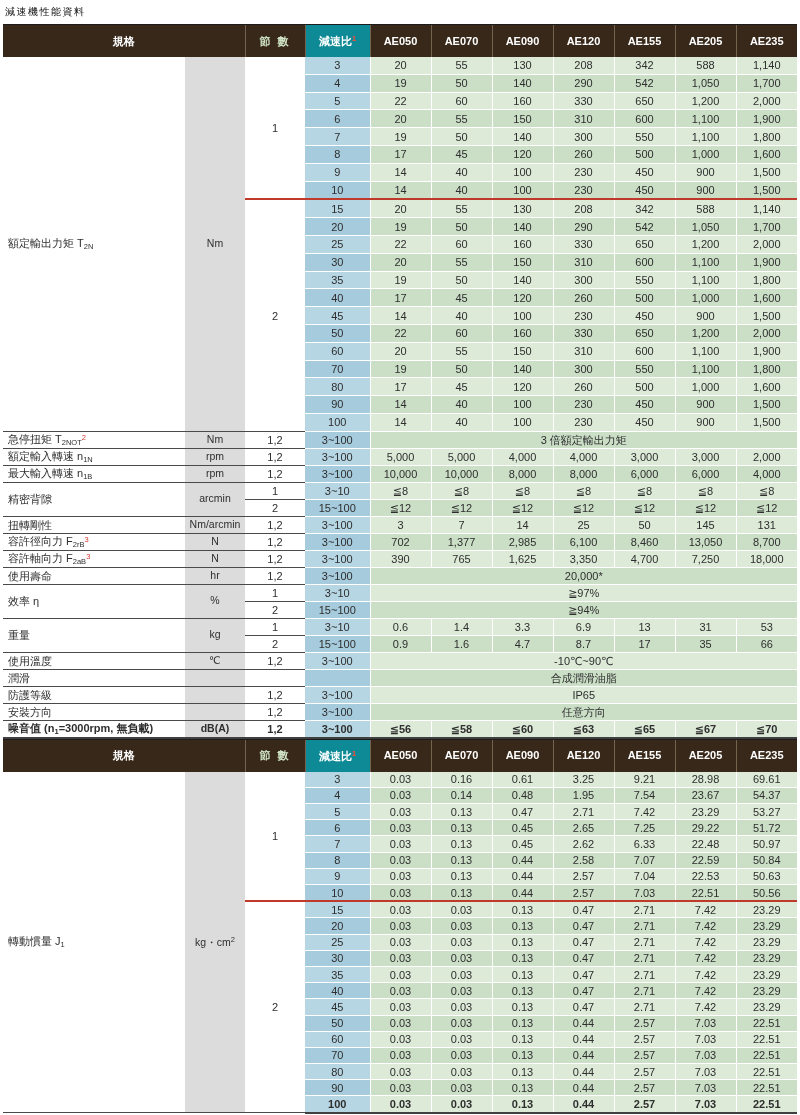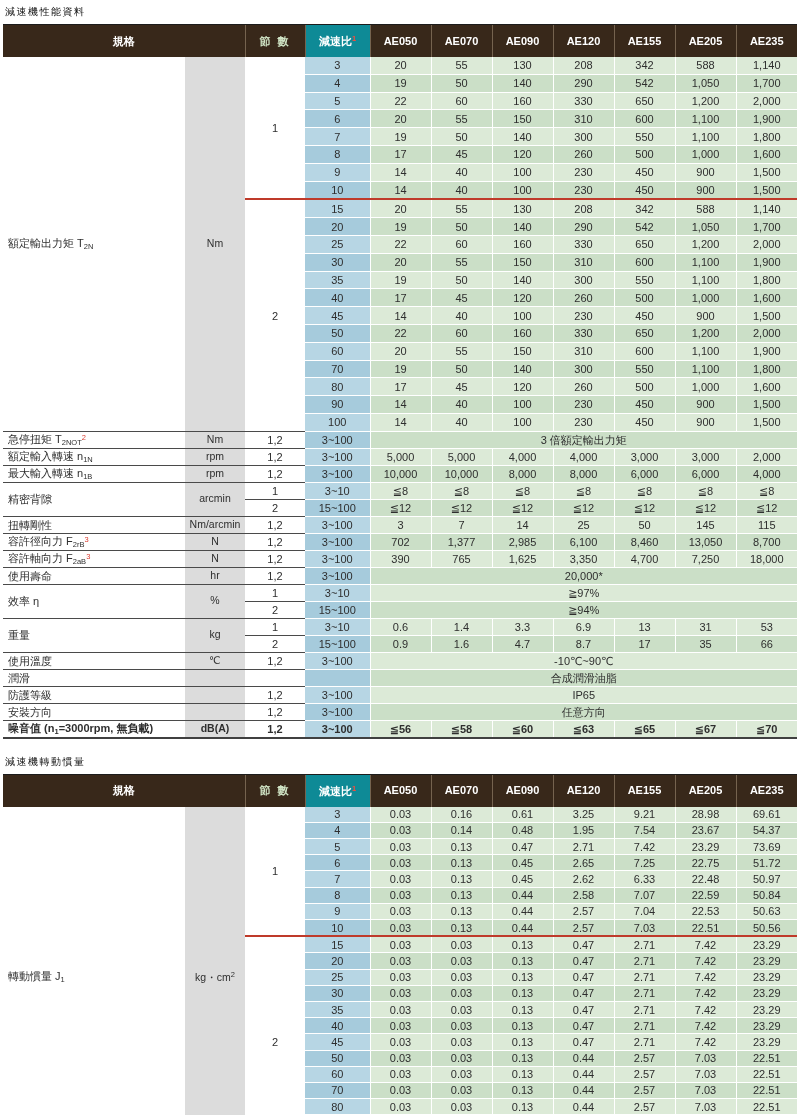--- a/index.html
+++ b/index.html
@@ -342,21 +342,21 @@
           <td class="lbl specline"><span>扭轉剛性</span></td>
           <td class="unit specline"><span>Nm/arcmin</span></td>
           <td class="stg specline">1,2</td>
           <td class="rc-l">3~100</td>
           <td class="vc-l">3</td>
           <td class="vc-l">7</td>
           <td class="vc-l">14</td>
           <td class="vc-l">25</td>
           <td class="vc-l">50</td>
           <td class="vc-l">145</td>
-          <td class="vc-l">115</td>
+          <td class="vc-l">131</td>
         </tr>
         <tr class="sr">
           <td class="lbl specline"><span>容許徑向力 F</span><span class="sb">2rB</span><span class="spr">3</span></td>
           <td class="unit specline"><span>N</span></td>
           <td class="stg specline">1,2</td>
           <td class="rc-d">3~100</td>
           <td class="vc-d">702</td>
           <td class="vc-d">1,377</td>
           <td class="vc-d">2,985</td>
           <td class="vc-d">6,100</td>
@@ -457,21 +457,20 @@
           <td class="vc-l">≦58</td>
           <td class="vc-l">≦60</td>
           <td class="vc-l">≦63</td>
           <td class="vc-l">≦65</td>
           <td class="vc-l">≦67</td>
           <td class="vc-l">≦70</td>
         </tr>
       </tbody>
     </table>
 
-  <div class="section-title t2title">減速機轉動慣量</div>
   <table id="t2" class="spec-table t2">
       <colgroup>
         <col style="width: 182px;">
         <col style="width: 60px;">
         <col style="width: 60px;">
         <col style="width: 65px;">
         <col style="width: 61px;">
         <col style="width: 61px;">
         <col style="width: 61px;">
         <col style="width: 61px;">
@@ -518,30 +517,30 @@
           <td class="vc-d">54.37</td>
         </tr>
         <tr class="rb">
           <td class="rc-l">5</td>
           <td class="vc-l">0.03</td>
           <td class="vc-l">0.13</td>
           <td class="vc-l">0.47</td>
           <td class="vc-l">2.71</td>
           <td class="vc-l">7.42</td>
           <td class="vc-l">23.29</td>
-          <td class="vc-l">73.69</td>
+          <td class="vc-l">53.27</td>
         </tr>
         <tr class="rb">
           <td class="rc-d">6</td>
           <td class="vc-d">0.03</td>
           <td class="vc-d">0.13</td>
           <td class="vc-d">0.45</td>
           <td class="vc-d">2.65</td>
           <td class="vc-d">7.25</td>
-          <td class="vc-d">22.75</td>
+          <td class="vc-d">29.22</td>
           <td class="vc-d">51.72</td>
         </tr>
         <tr class="rb">
           <td class="rc-l">7</td>
           <td class="vc-l">0.03</td>
           <td class="vc-l">0.13</td>
           <td class="vc-l">0.45</td>
           <td class="vc-l">2.62</td>
           <td class="vc-l">6.33</td>
           <td class="vc-l">22.48</td>

